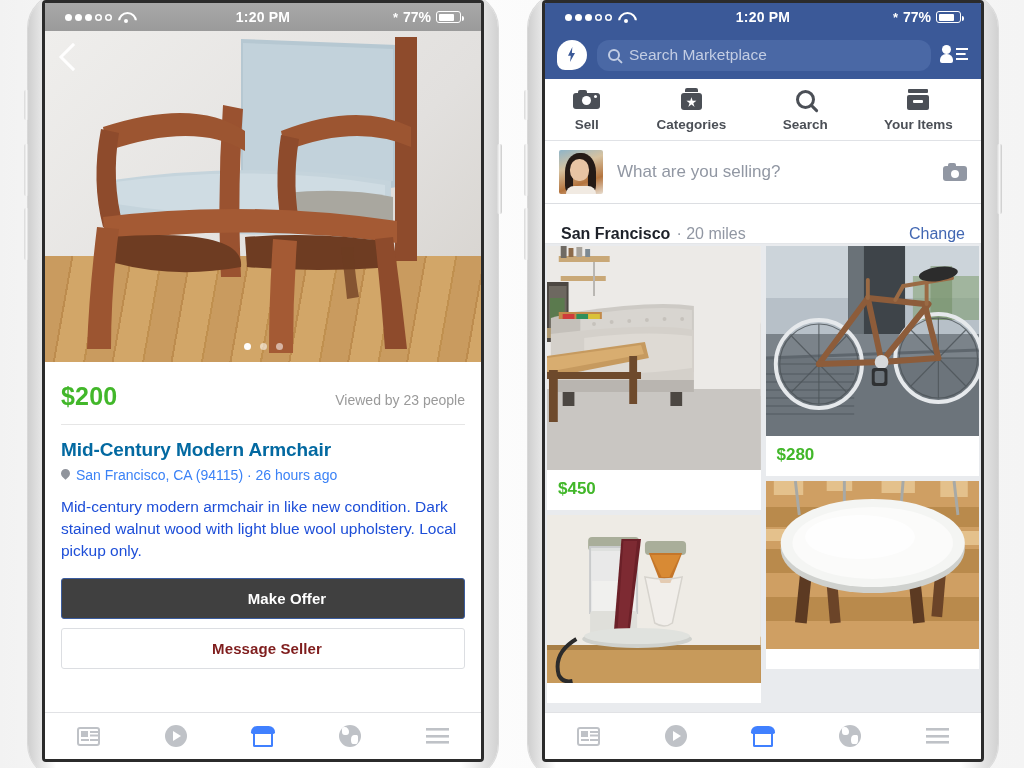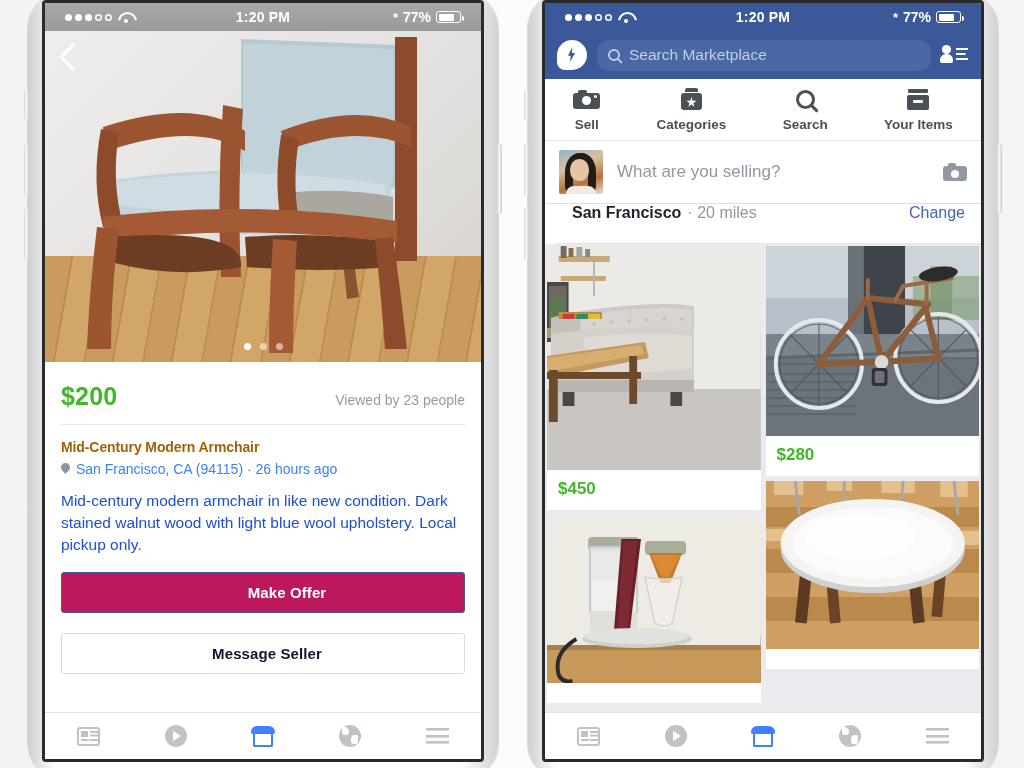--- a/index.html
+++ b/index.html
@@ -133,21 +133,21 @@
   
   .detail { flex: 1; background: #fff; padding: 0 16px; }
   .price-row {
     display: flex; align-items: baseline; justify-content: space-between;
     padding: 20px 0 13px;
     border-bottom: 1px solid #e6e6e6;
   }
   .price { color: #42b72a; font-size: 25px; font-weight: bold; letter-spacing: .2px; }
   .viewed { color: #9a9a9a; font-size: 14px; }
   .item-title {
-    font-size: 14px; font-weight: bold; color: #a16207;
+    font-size: 19px; font-weight: bold; color: #0369a1;
     padding-top: 14px; letter-spacing: -.1px;
   }
   .meta-row {
     display: flex; align-items: center; gap: 6px;
     color: #3b82f6; font-size: 14px; padding-top: 6px;
   }
   .pin {
     width: 9px; height: 13px; position: relative; flex: 0 0 auto;
   }
   .pin::before {
@@ -158,27 +158,27 @@
   .desc {
     font-size: 15.5px; color: #1d4ed8; line-height: 1.42;
     padding-top: 13px; max-width: 400px;
   }
   .btn {
     display: block; width: 100%; text-align: center;
     border-radius: 3px; font-size: 15px; font-weight: bold;
     padding: 11px 0; cursor: pointer; letter-spacing: .1px;
   }
   .btn.primary {
-    background: #be185d; color: #fff; border: 1px solid #3b5c9e;
+    background: #404040; color: #fff; border: 1px solid #3b5c9e;
     margin-top: 16px;
     padding-left: 48px;
   }
   .btn.secondary {
-    background: #fff; color: #0f172a; border: 1px solid #dcdee2;
-    margin-top: 20px;
+    background: #fff; color: #7f1d1d; border: 1px solid #dcdee2;
+    margin-top: 9px;
     padding-left: 8px;
   }
 
   
   .tabbar {
     flex: 0 0 47px; margin-top: auto;
     border-top: 1px solid #e1e2e5;
     background: #fff;
     display: flex; align-items: center; justify-content: space-around;
   }
@@ -378,23 +378,22 @@
     position: absolute; top: 0; left: 5px; width: 8px; height: 4px;
     background: #9197a3; border-radius: 2px 2px 0 0;
   }
   .ic-cam2 .lens {
     position: absolute; bottom: 3.5px; left: 7.5px; width: 8px; height: 8px;
     border-radius: 50%; background: #fff;
   }
 
   .locrow {
     flex: 0 0 40px; background: #fff;
-    display: flex; align-items: flex-start; padding: 0 16px;
+    display: flex; align-items: flex-end; padding: 0 16px;
     border-bottom: 1px solid #e4e6e9;
-    margin-left: 11px;
   }
   .locrow .city { font-size: 16px; font-weight: bold; color: #1d2129; }
   .locrow .dist { font-size: 16px; color: #9197a3; margin-left: 6px; }
   .locrow .change { margin-left: auto; color: #4267b2; font-size: 16px; cursor: pointer; }
 
   .feed {
     flex: 1; background: #e9ebee; overflow: hidden;
     padding: 2px 0 0;
   }
   .grid {

